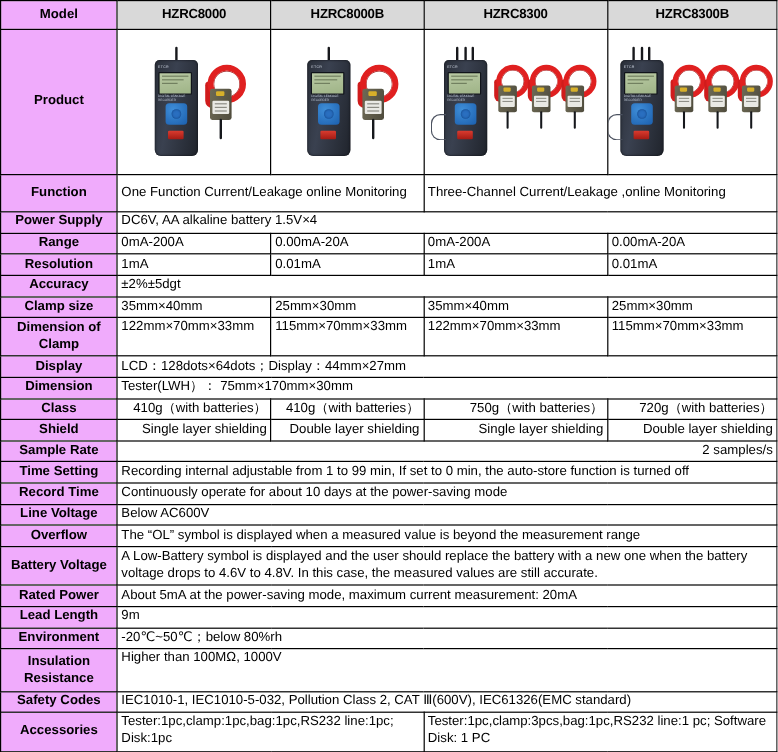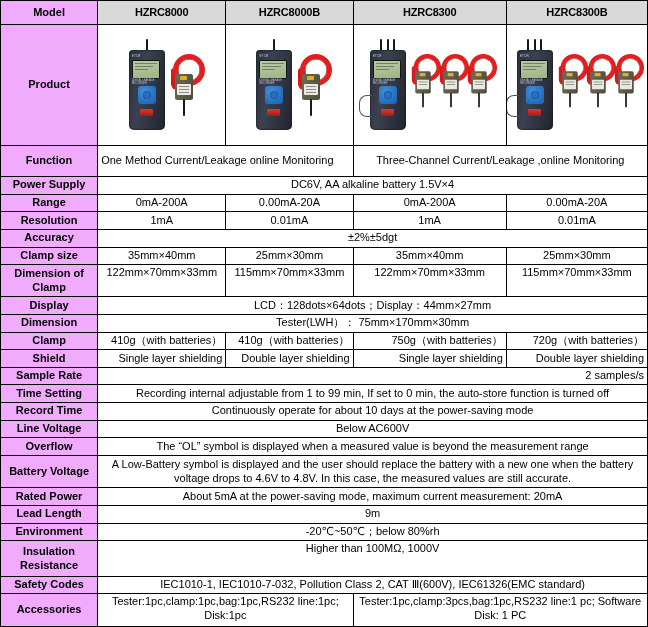--- a/index.html
+++ b/index.html
@@ -31,21 +31,21 @@
     font-size:11.5px;
     white-space:normal;
   }
   .hdr{
     background:#d9d9d9;
     text-align:center;
     font-weight:bold;
     font-size:16px;
     letter-spacing:-0.2px;
   }
-  .val{background:#fff;text-align:center;}
+  .val{background:#fff;text-align:left;}
   .ctr{text-align:right;}
   .just{text-align:justify;text-justify:inter-word;}
   .prodcell{background:#fff;padding:0;height:113px;vertical-align:middle;}
 
   
   .prodwrap{
     width:100%;height:113px;
     display:flex;align-items:center;justify-content:center;
     gap:4px;
   }
@@ -320,21 +320,21 @@
                 <i></i>
               </div>
               <div class="lead"></div>
           </div>
         </div>
       </td>
     </tr>
 
     <tr style="height:30px">
       <td class="lbl">Function</td>
-      <td class="val just" colspan="2">One   Method   Current/Leakage   online Monitoring</td>
+      <td class="val just" colspan="2">One   Function   Current/Leakage   online Monitoring</td>
       <td class="val" colspan="2">Three-Channel Current/Leakage ,online Monitoring</td>
     </tr>
 
     <tr style="height:17px">
       <td class="lbl">Power Supply</td>
       <td class="val" colspan="4">DC6V, AA alkaline battery 1.5V×4</td>
     </tr>
 
 
     <tr style="height:17px">
@@ -378,21 +378,21 @@
       <td class="lbl">Display</td>
       <td class="val" colspan="4">LCD：128dots×64dots；Display：44mm×27mm</td>
     </tr>
 
     <tr style="height:17px">
       <td class="lbl">Dimension</td>
       <td class="val" colspan="4">Tester(LWH）：  75mm×170mm×30mm</td>
     </tr>
 
     <tr style="height:17px">
-      <td class="lbl">Clamp</td>
+      <td class="lbl">Class</td>
       <td class="val ctr">410g（with batteries）</td>
       <td class="val ctr">410g（with batteries）</td>
       <td class="val ctr">750g（with batteries）</td>
       <td class="val ctr">720g（with batteries）</td>
     </tr>
 
     <tr style="height:17px">
       <td class="lbl">Shield</td>
       <td class="val ctr">Single layer shielding</td>
       <td class="val ctr">Double layer shielding</td>
@@ -446,21 +446,21 @@
       <td class="val" colspan="4">-20℃~50℃；below 80%rh</td>
     </tr>
 
     <tr style="height:34px">
       <td class="lbl">Insulation Resistance</td>
       <td class="val" colspan="4" style="vertical-align:top">Higher than 100MΩ, 1000V</td>
     </tr>
 
     <tr style="height:17px">
       <td class="lbl">Safety Codes</td>
-      <td class="val" colspan="4">IEC1010-1, IEC1010-7-032, Pollution Class 2, CAT Ⅲ(600V), IEC61326(EMC standard)</td>
+      <td class="val" colspan="4">IEC1010-1, IEC1010-5-032, Pollution Class 2, CAT Ⅲ(600V), IEC61326(EMC standard)</td>
     </tr>
 
     <tr style="height:31px">
       <td class="lbl">Accessories</td>
       <td class="val" colspan="2" style="vertical-align:top">Tester:1pc,clamp:1pc,bag:1pc,RS232     line:1pc; Disk:1pc</td>
       <td class="val" colspan="2" style="vertical-align:top">Tester:1pc,clamp:3pcs,bag:1pc,RS232 line:1 pc; Software Disk: 1 PC</td>
     </tr>
   </tbody>
 </table>
 

